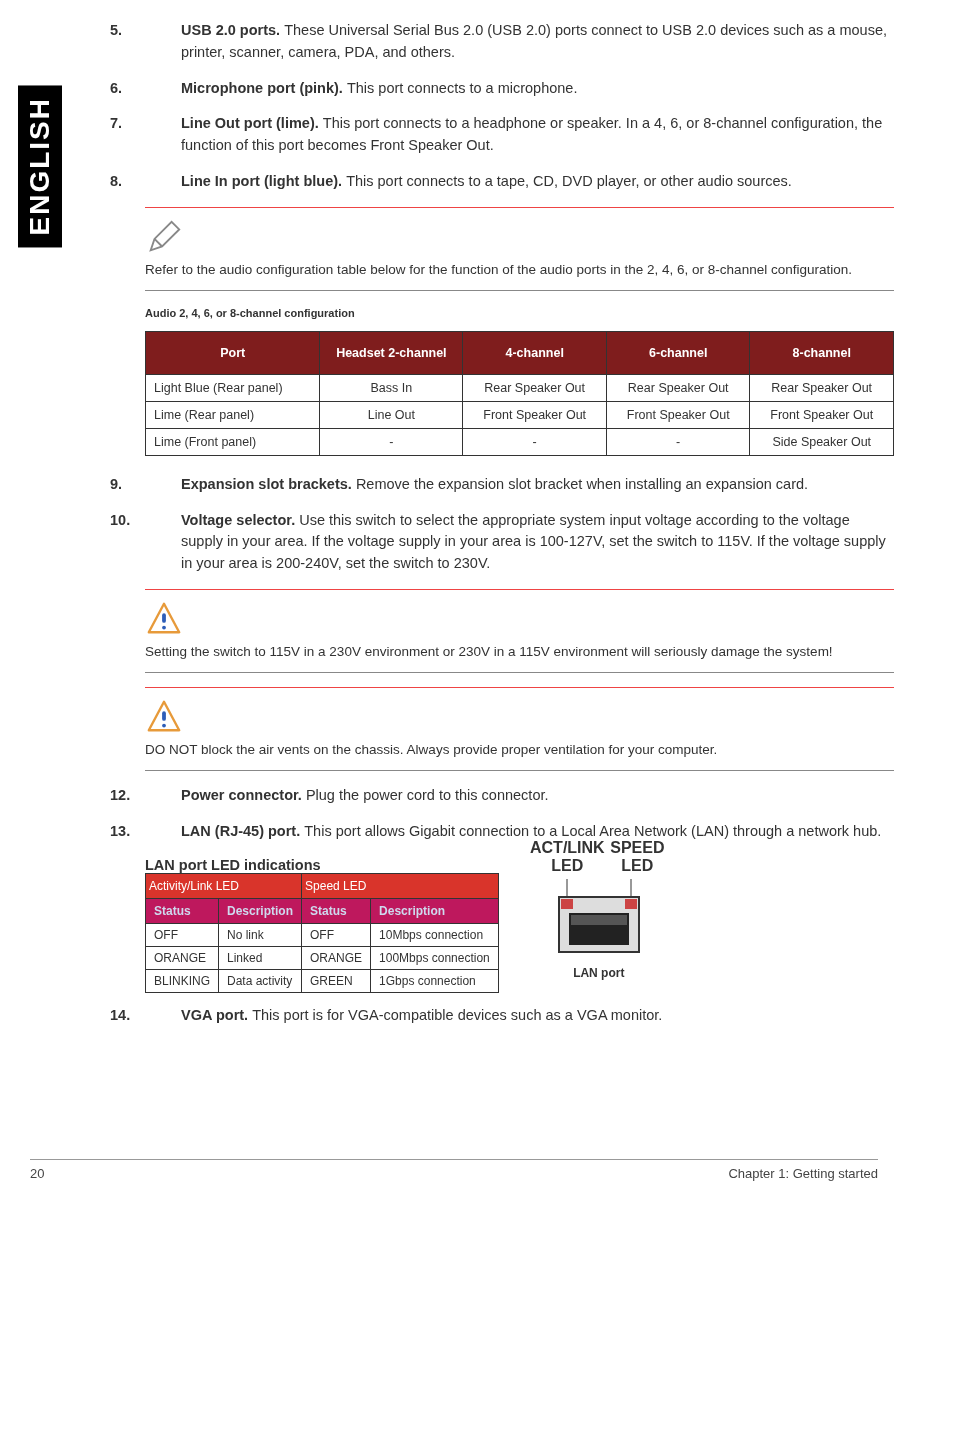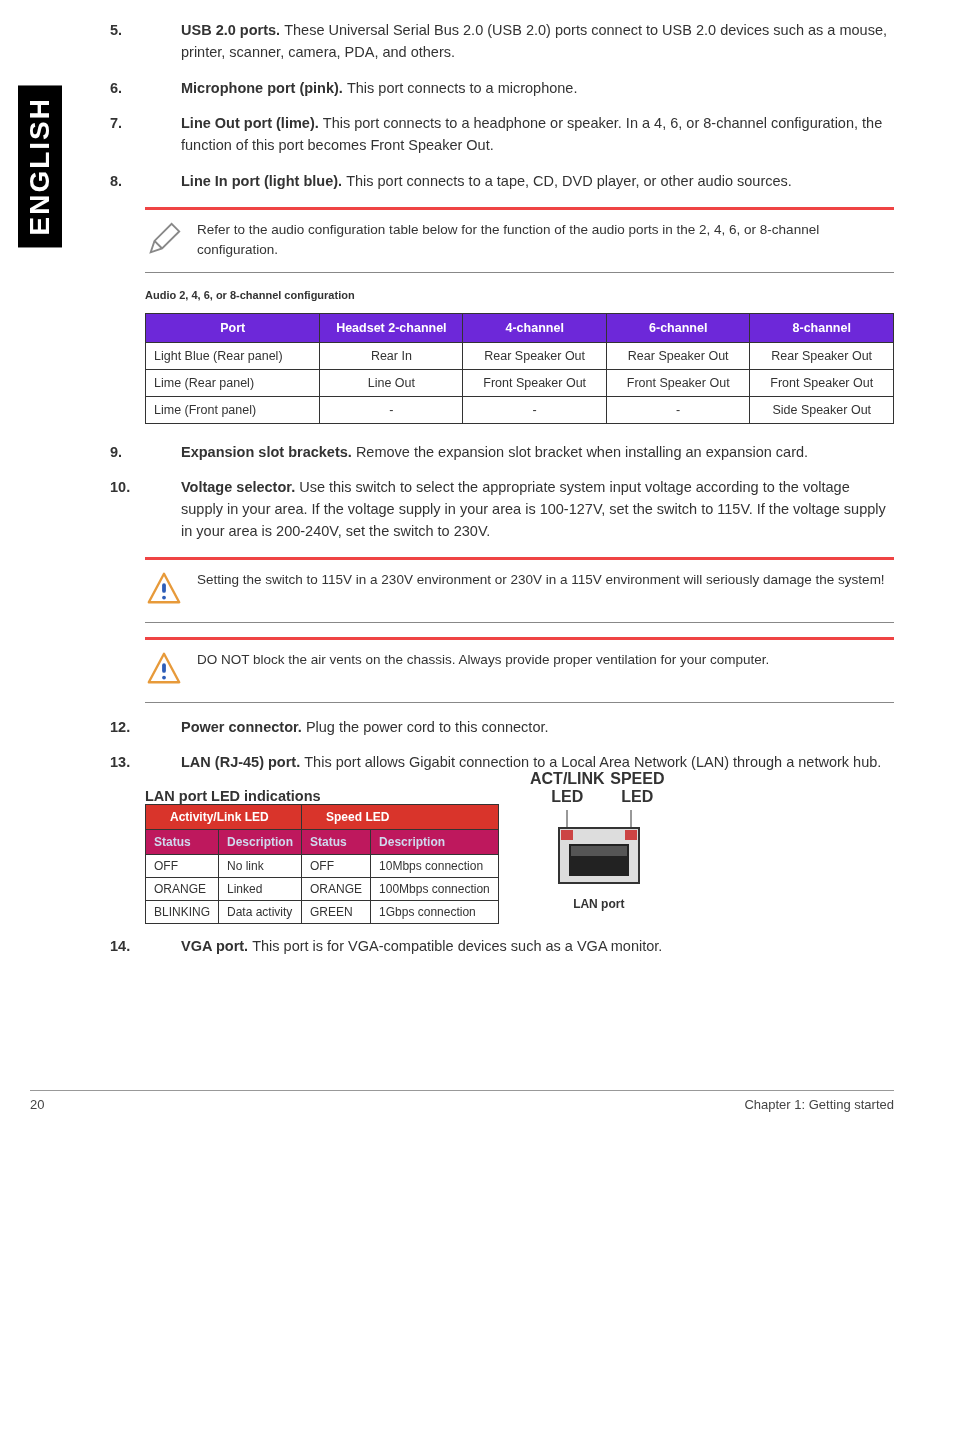--- a/index.html
+++ b/index.html
@@ -50,23 +50,24 @@
       flex: 1;
       margin-left: 36px;
     }
     .list-text .bold {
       font-weight: bold;
     }
     .icon-box {
       display: flex;
       align-items: flex-start;
       margin: 10px 0 14px 35px;
-      border-top: 3px solid #ef4444;
+      border-top: 1px solid #ef4444;
       border-bottom: 1px solid #888;
       padding: 10px 0;
+      flex-direction: column;
     }
     .note-icon {
       width: 40px;
       flex-shrink: 0;
       margin-right: 12px;
     }
     .note-icon svg {
       width: 38px;
       height: 38px;
     }
@@ -80,24 +81,24 @@
       font-size: 11px;
       margin: 16px 0 12px 35px;
     }
     .audio-table {
       margin-left: 35px;
       border-collapse: collapse;
       width: calc(100% - 35px);
       font-size: 12.5px;
     }
     .audio-table th {
-      background: #6d28d9;
+      background: #7f1d1d;
       color: #fff;
       font-weight: bold;
-      padding: 7px 4px;
+      padding: 14px 4px;
       border: 1px solid #333;
       text-align: center;
     }
     .audio-table td {
       border: 1px solid #333;
       padding: 6px 8px;
       text-align: center;
     }
     .audio-table td:first-child {
       text-align: left;
@@ -116,22 +117,22 @@
       font-weight: bold;
       font-size: 14.5px;
     }
     .lan-table {
       border-collapse: collapse;
       font-size: 12px;
     }
     .lan-table .group-header {
       background: #d9342b;
       color: #fff;
-      font-weight: bold;
-      padding: 5px 24px;
+      font-weight: normal;
+      padding: 5px 3px;
       border: 1px solid #333;
       text-align: left;
     }
     .lan-table .sub-header {
       background: #be185d;
       color: #cfd9ee;
       font-weight: bold;
       padding: 5px 8px;
       border: 1px solid #333;
       text-align: left;
@@ -154,21 +155,21 @@
       width: 140px;
     }
     .lan-port-svg {
       width: 100px;
       margin: 4px auto;
     }
     .footer {
       position: absolute;
       bottom: 10px;
       left: 0;
-      right: 0;
+      right: 16px;
       padding: 0 60px 0 30px;
       border-top: 1px solid #999;
       margin: 0 60px 0 30px;
       padding-top: 6px;
       display: flex;
       justify-content: space-between;
       font-size: 13px;
       color: #444;
     }
     .footer {
@@ -223,21 +224,21 @@
         <th>Port</th>
         <th>Headset 2-channel</th>
         <th>4-channel</th>
         <th>6-channel</th>
         <th>8-channel</th>
       </tr>
     </thead>
     <tbody>
       <tr>
           <td>Light Blue (Rear panel)</td>
-          <td>Rear In</td>
+          <td>Bass In</td>
           <td>Rear Speaker Out</td>
           <td>Rear Speaker Out</td>
           <td>Rear Speaker Out</td>
         </tr>
       <tr>
           <td>Lime (Rear panel)</td>
           <td>Line Out</td>
           <td>Front Speaker Out</td>
           <td>Front Speaker Out</td>
           <td>Front Speaker Out</td>

